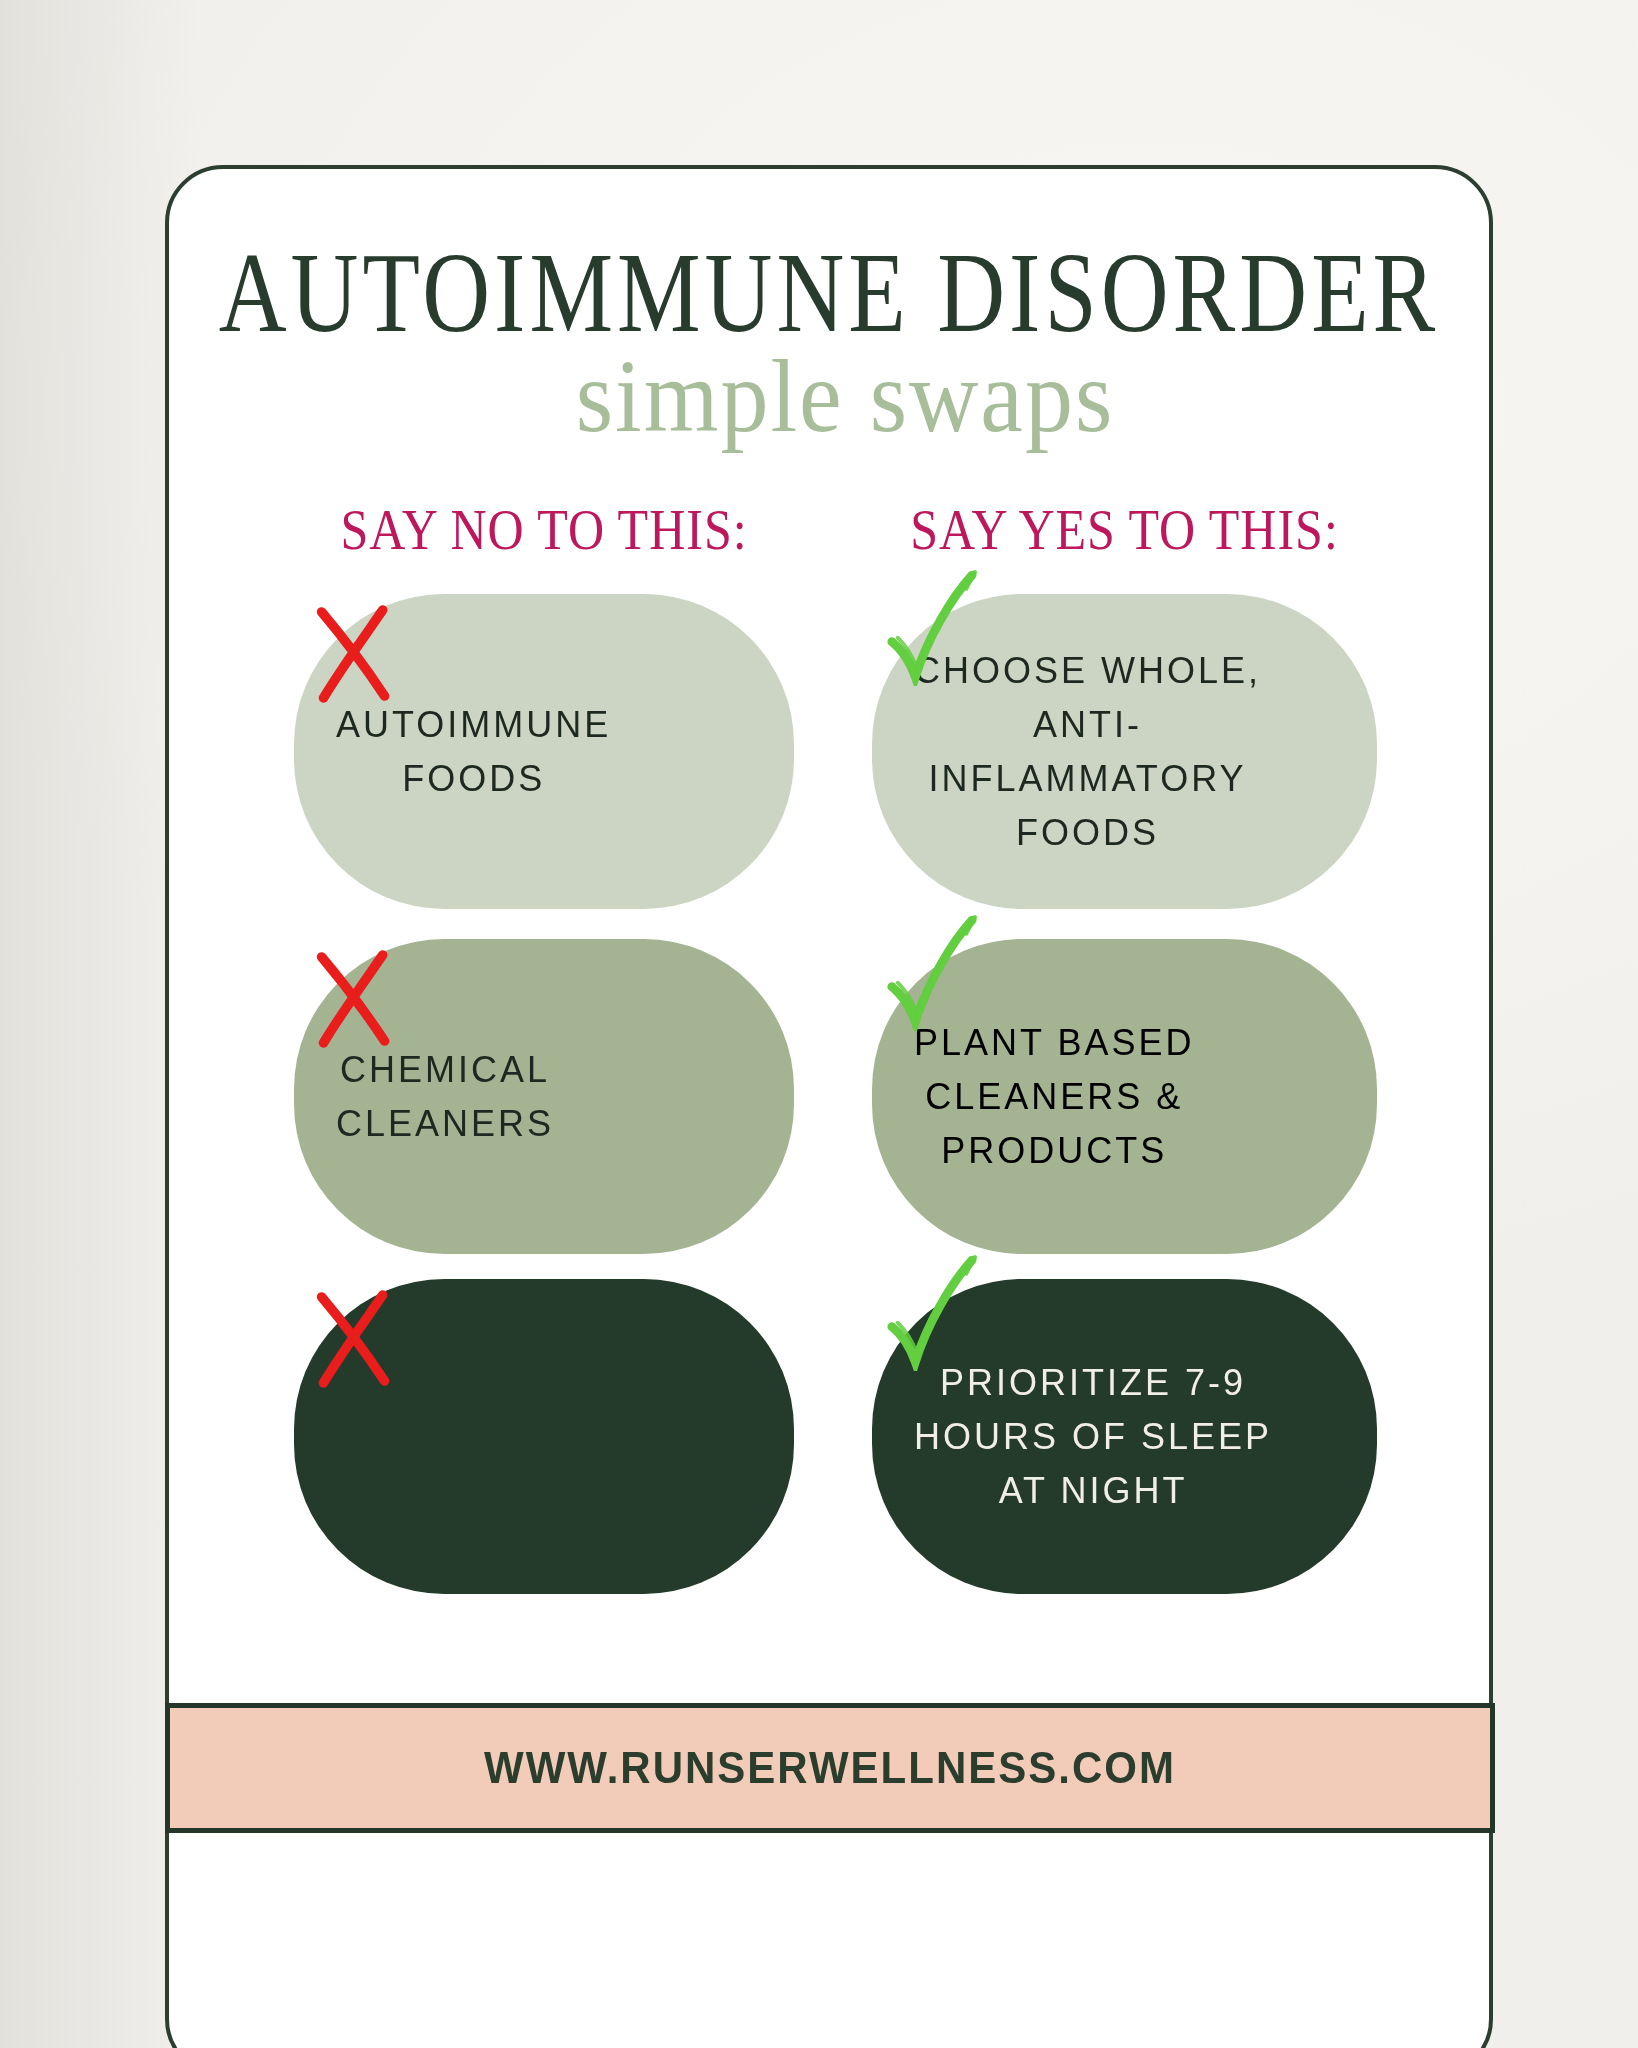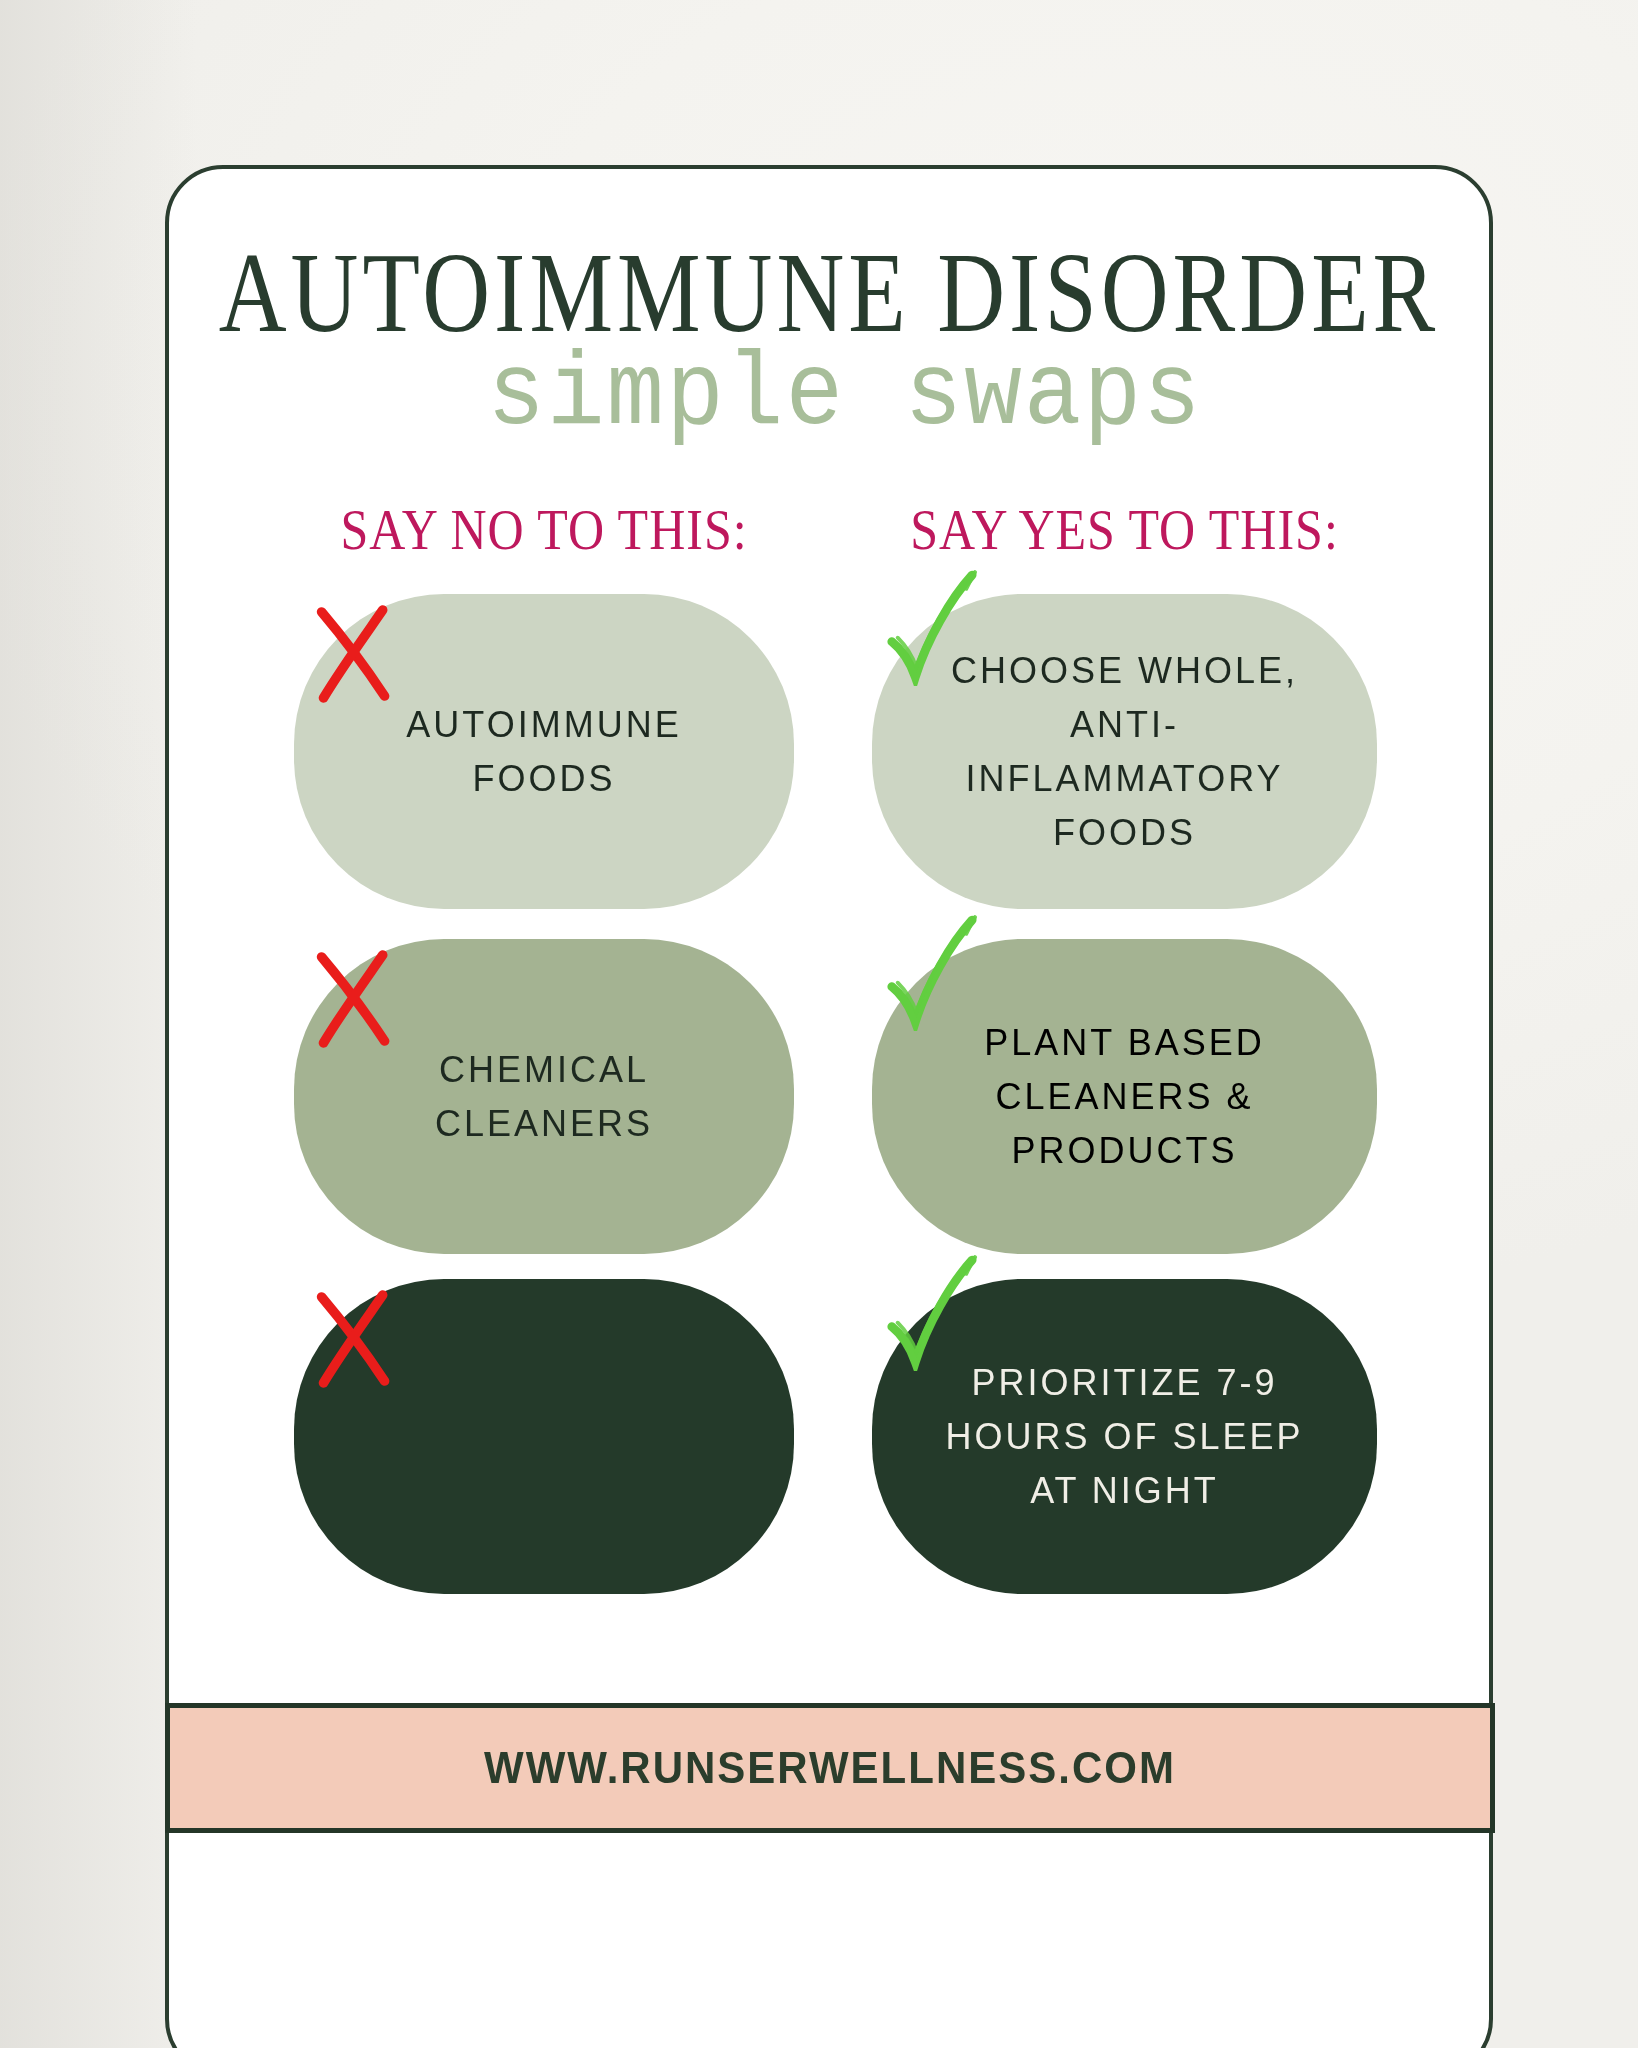--- a/index.html
+++ b/index.html
@@ -29,38 +29,38 @@
     position:absolute;left:0;right:0;top:62px;
     text-align:center;
     font-family:"Liberation Serif","DejaVu Serif",serif;
     font-size:94px;font-weight:500;letter-spacing:4px;
     color:#283c2e;white-space:nowrap;
   }
   .page-title .stretch{display:inline-block;transform:scaleY(1.22);transform-origin:50% 20%;}
   .page-subtitle{
     position:absolute;left:0;right:0;top:170px;
     text-align:center;
-    font-family:Liberation Mono, monospace;
+    font-family:Liberation Serif, serif;
     font-size:96px;font-weight:400;letter-spacing:2px;
     color:#a8be9a;white-space:nowrap;padding-left:32px;
   }
   .page-subtitle .stretch{display:inline-block;transform:scaleY(1.08);transform-origin:50% 30%;}
   .col-header{
     position:absolute;top:330px;
     text-align:center;
     font-family:"Liberation Serif","DejaVu Serif",serif;
     font-size:50px;font-weight:500;letter-spacing:1px;
     color:#be185d;white-space:nowrap;
   }
   .col-header .stretch{display:inline-block;transform:scaleY(1.15);transform-origin:50% 30%;}
   .col-header.no{left:125px;width:500px;}
   .col-header.yes{left:703px;width:505px;}
   .pill{
     position:absolute;width:500px;height:315px;border-radius:150px;
-    display:flex;align-items:center;justify-content:center;
+    display:flex;align-items:center;justify-content:flex-start;
     box-sizing:border-box;padding:0 42px;
   }
   .pill.c-no{left:125px;}
   .pill.c-yes{left:703px;width:505px;}
   .pill.r-0{top:425px;}
   .pill.r-1{top:770px;}
   .pill.r-2{top:1110px;}
   .pill-label{
     white-space:pre-line;text-align:center;
     font-size:36px;letter-spacing:3px;line-height:1.5;

